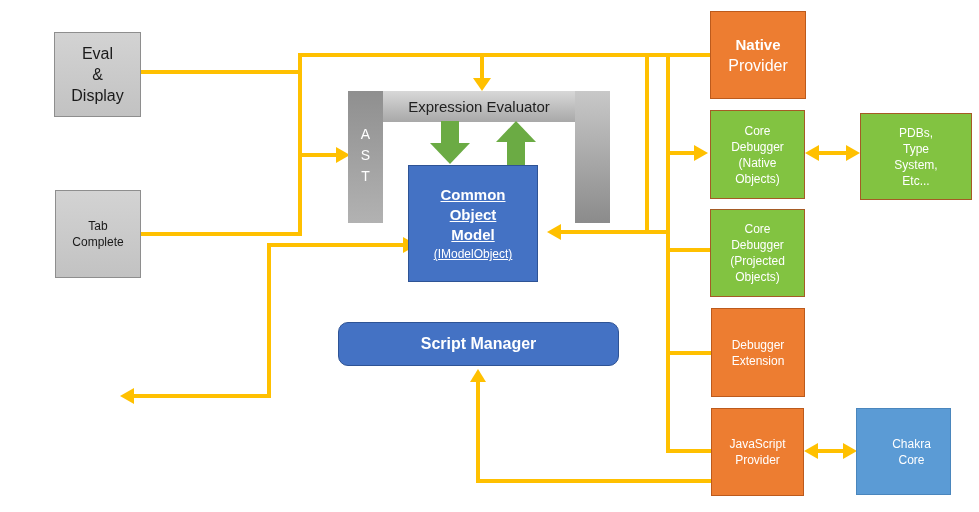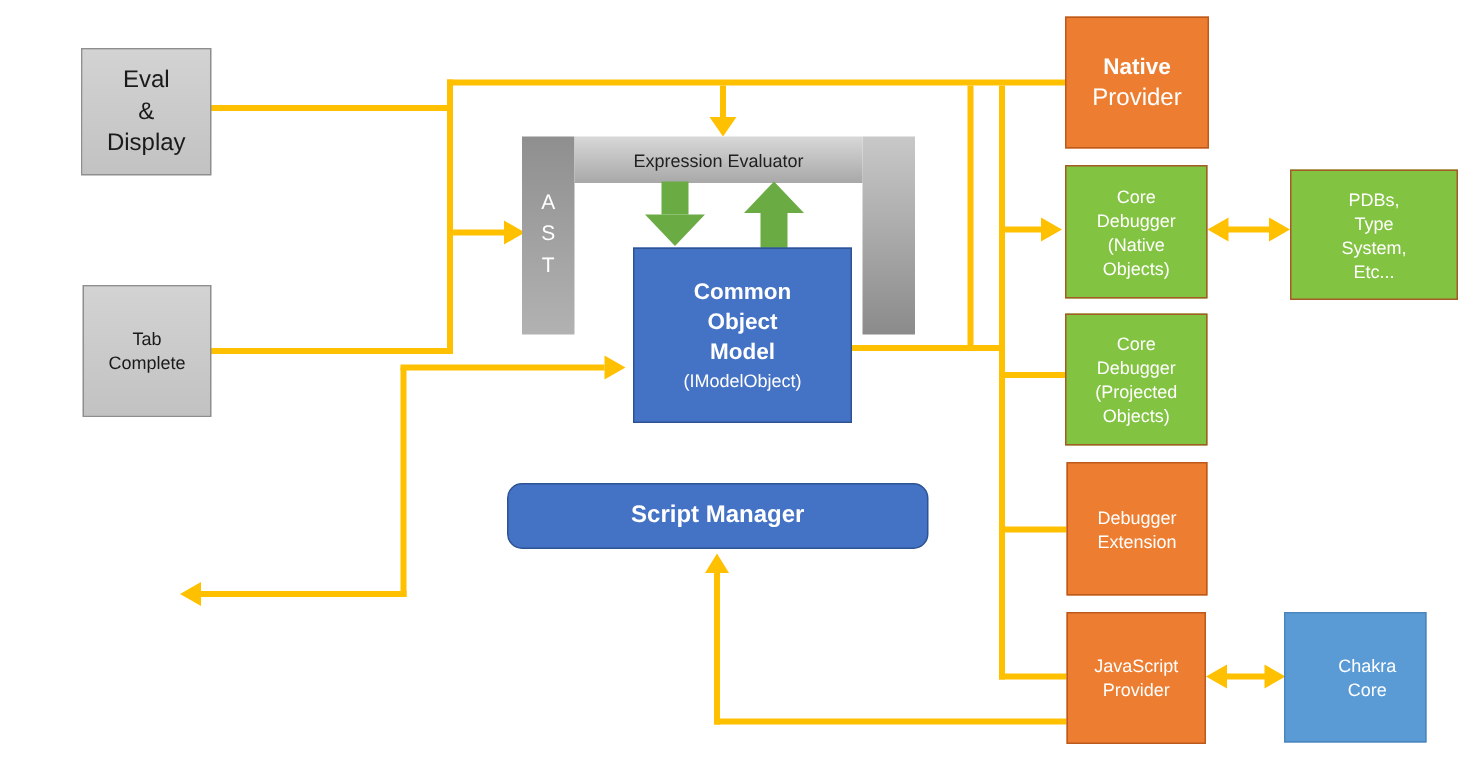--- a/index.html
+++ b/index.html
@@ -9,21 +9,21 @@
   .prelines{white-space:pre-line;}
   
   .gray-node{background:linear-gradient(180deg,var(--gray-fill-top),var(--gray-fill-bottom));
              border:1px solid var(--gray-border);color:#1a1a1a;margin-left:24px;}
   .f16{font-size:16px;line-height:21px;}
   .f12{font-size:12px;line-height:16px;}
   
   .col-left{position:absolute;background:linear-gradient(180deg,#8f8f8f,#b2b2b2);}
   .col-right{position:absolute;background:linear-gradient(180deg,#c8c8c8,#8b8b8b);}
   .ee-bar{position:absolute;background:linear-gradient(180deg,#d8d8d8,#a8a8a8);
-          display:flex;align-items:center;justify-content:center;color:#212121;font-size:12px;}
+          display:flex;align-items:center;justify-content:center;color:#212121;font-size:15px;}
   .ast-label{position:absolute;color:#ffffff;font-size:14px;line-height:21px;text-align:center;white-space:pre-line;}
   
   .blue-node{background:var(--blue-fill);border:1px solid var(--blue-border);color:#fff;}
   .bold15{font-weight:bold;font-size:15px;line-height:20px;}
   .bold16{font-weight:bold;font-size:16px;}
   .sub12{font-size:12px;line-height:15px;margin-top:2px;}
   
   .orange-node{background:var(--orange-fill);border:1.5px solid var(--orange-border);color:#fff;}
   .green-node{background:var(--green-fill);border:1.5px solid var(--green-border);color:#fff;}
   .lightblue-node{background:var(--lightblue-fill);border:1.5px solid var(--lightblue-border);color:#fff;}
@@ -99,21 +99,21 @@
   <div class="ga-head-down" style="left:430px;top:143px;"></div>
   <div class="ga-head-up" style="left:496px;top:121px;"></div>
   <div class="ga-shaft" style="left:507px;top:142px;width:18px;height:24px;"></div>
 
   <div class="node gray-node f16 prelines" style="left:30px;top:32px;width:87px;height:85px;">Eval
 &amp;
 Display</div>
   <div class="node gray-node f12 prelines" style="left:31px;top:190px;width:86px;height:88px;">Tab
 Complete</div>
 
-  <div class="node blue-node" style="left:422px;top:165px;width:146px;height:117px;">
+  <div class="node blue-node" style="left:408px;top:165px;width:130px;height:117px;text-decoration:underline;">
     <span class="bold15 prelines">Common
 Object
 Model</span>
     <span class="sub12">(IModelObject)</span>
   </div>
   <div class="node blue-node bold16" style="left:338px;top:322px;width:281px;height:44px;border-radius:10px;">Script Manager</div>
 
   <div class="node orange-node" style="left:710px;top:11px;width:96px;height:88px;">
     <span class="bold15">Native</span>
     <span style="font-size:16px;line-height:21px;">Provider</span>

